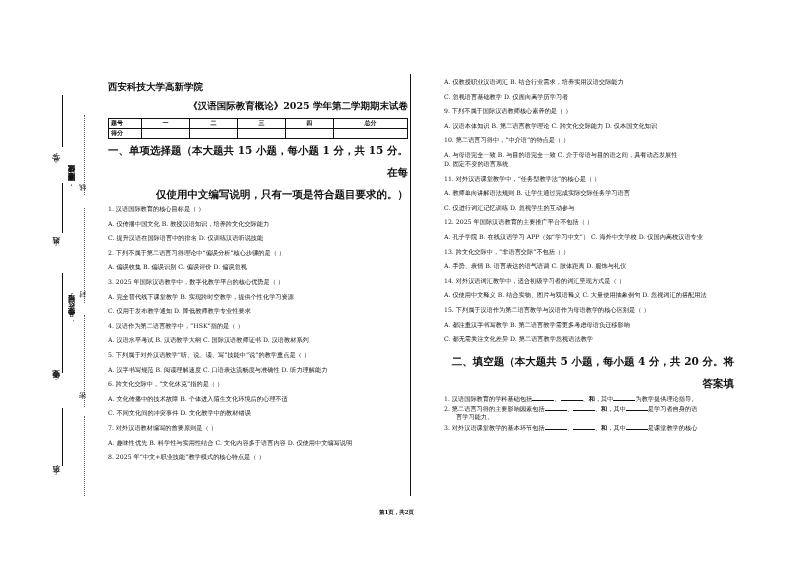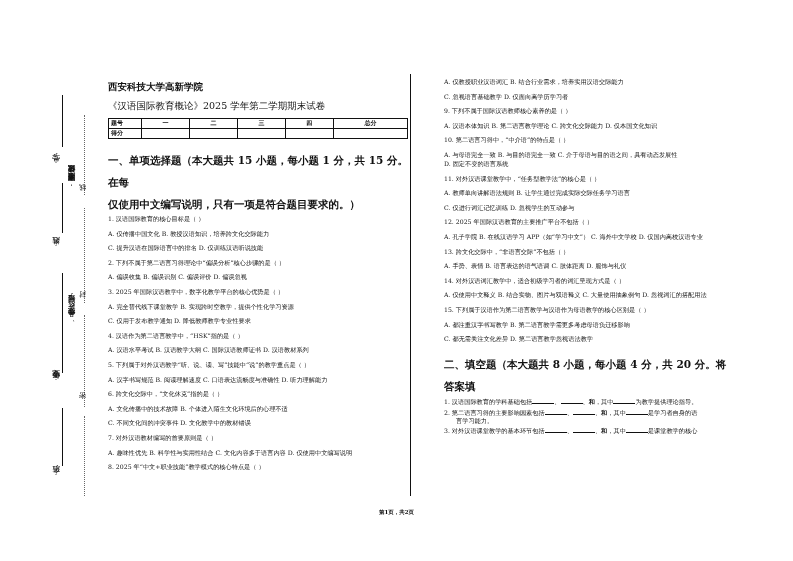--- a/index.html
+++ b/index.html
@@ -17,27 +17,27 @@
   }
   .vline { position:absolute; width:0; border-left:1px solid #111; }
   .dotline { position:absolute; width:0; border-left:1px dotted #666; }
 
   
   .col-left { position:absolute; left:108px; top:78px; width:300px; }
   .col-right { position:absolute; left:444px; top:78px; width:290px; }
   .divider { position:absolute; left:410px; top:74px; height:422px; border-left:1px solid #111; }
 
   .school { text-align:left; font-weight:bold; font-size:9.5px; margin:3px 0 6px 0; }
-  .exam-title { text-align:left; font-weight:normal; font-size:9.5px; margin:0 0 5px 0; }
+  .exam-title { text-align:right; font-weight:bold; font-size:9.5px; margin:0 0 5px 0; }
 
   table.score { border-collapse:collapse; width:300px; font-size:6px; font-weight:bold; }
   table.score td { border:1px solid #111; height:8px; padding:0 2px; text-align:center; }
   table.score td:first-child { text-align:left; width:28px; }
 
-  .section-heading { font-weight:bold; font-size:10.5px; line-height:22px; margin-top:10px; }
+  .section-heading { font-weight:bold; font-size:10.5px; line-height:22px; margin-top:0;text-align:right; }
   .q { font-size:6.2px; line-height:8px; margin:0 0 6.6px 0; }
   .opt { font-size:6.2px; line-height:8px; margin:0 0 6.6px 0; }
   .opt.wrap { width:268px; }
   .opt.tight { margin-bottom:1px; }
 
   .fill { font-size:6.2px; line-height:8px; margin:0 0 1.5px 0; }
   .fill .indent { padding-left:12px; }
   .blank { display:inline-block; width:22px; border-bottom:1px solid #111; height:6px; vertical-align:baseline; }
 
   .footer { position:absolute; left:0; width:793px; top:509px; text-align:center; font-size:5.5px; font-weight:bold; }
@@ -151,21 +151,21 @@
     <div class="opt">A. 手势、表情 B. 语言表达的语气语调 C. 肢体距离 D. 服饰与礼仪</div>
 
     <div class="q">14. 对外汉语词汇教学中，适合初级学习者的词汇呈现方式是（ ）</div>
     <div class="opt wrap">A. 仅使用中文释义 B. 结合实物、图片与双语释义 C. 大量使用抽象例句 D. 忽视词汇的搭配用法</div>
 
     <div class="q">15. 下列属于汉语作为第二语言教学与汉语作为母语教学的核心区别是（ ）</div>
     <div class="opt">A. 都注重汉字书写教学 B. 第二语言教学需更多考虑母语负迁移影响</div>
     <div class="opt">C. 都无需关注文化差异 D. 第二语言教学忽视语法教学</div>
 
     <div class="section-heading">
-      <div>二、填空题（本大题共 8 小题，每小题 4 分，共 20 分。将答案填</div>
+      <div>二、填空题（本大题共 5 小题，每小题 4 分，共 20 分。将答案填</div>
     </div>
 
     <div class="fill">
       <span>1. 汉语国际教育的学科基础包括</span><span class="blank"></span><span>、</span><span class="blank"></span><span>、</span><b>和</b><span>，其中</span><span class="blank"></span><span>为教学提供理论指导。</span>
     </div>
     <div class="fill">
       <span>2. 第二语言习得的主要影响因素包括</span><span class="blank"></span><span>、</span><span class="blank"></span><span>、</span><b>和</b><span>，其中</span><span class="blank"></span><span>是学习者自身的语</span>
       <div class="indent">言学习能力。</div>
     </div>
     <div class="fill">

